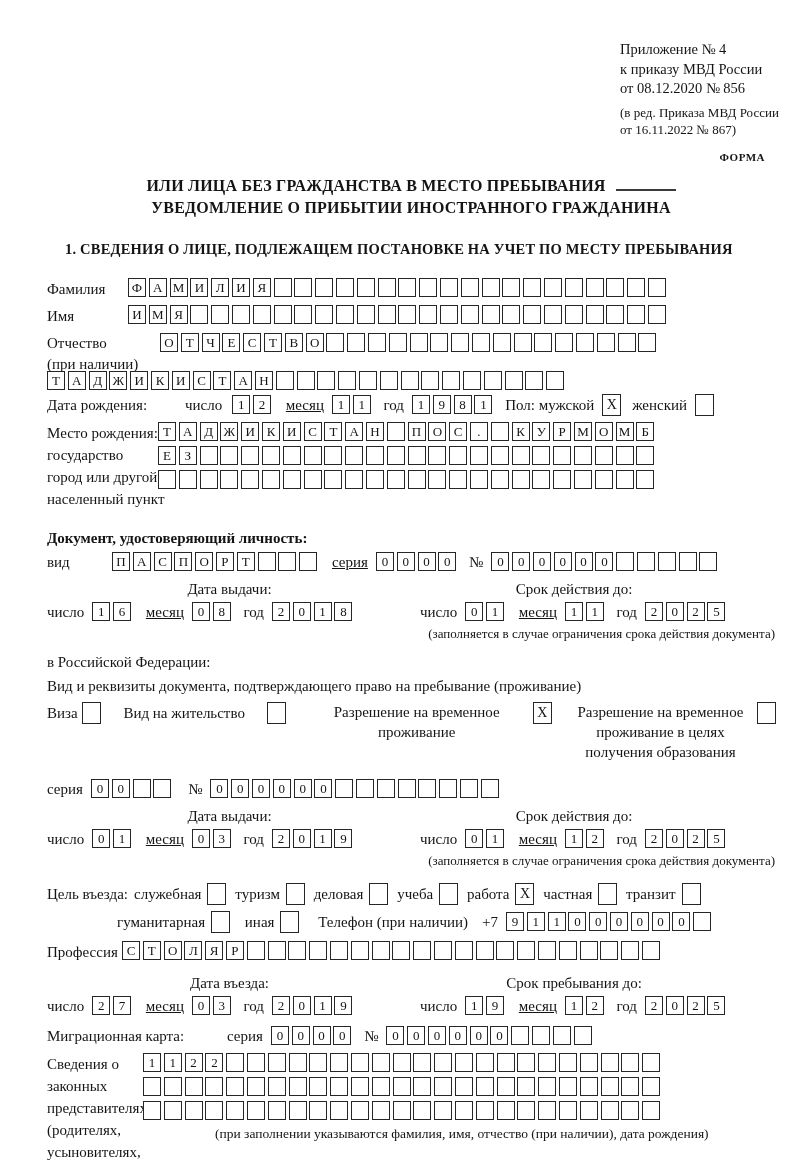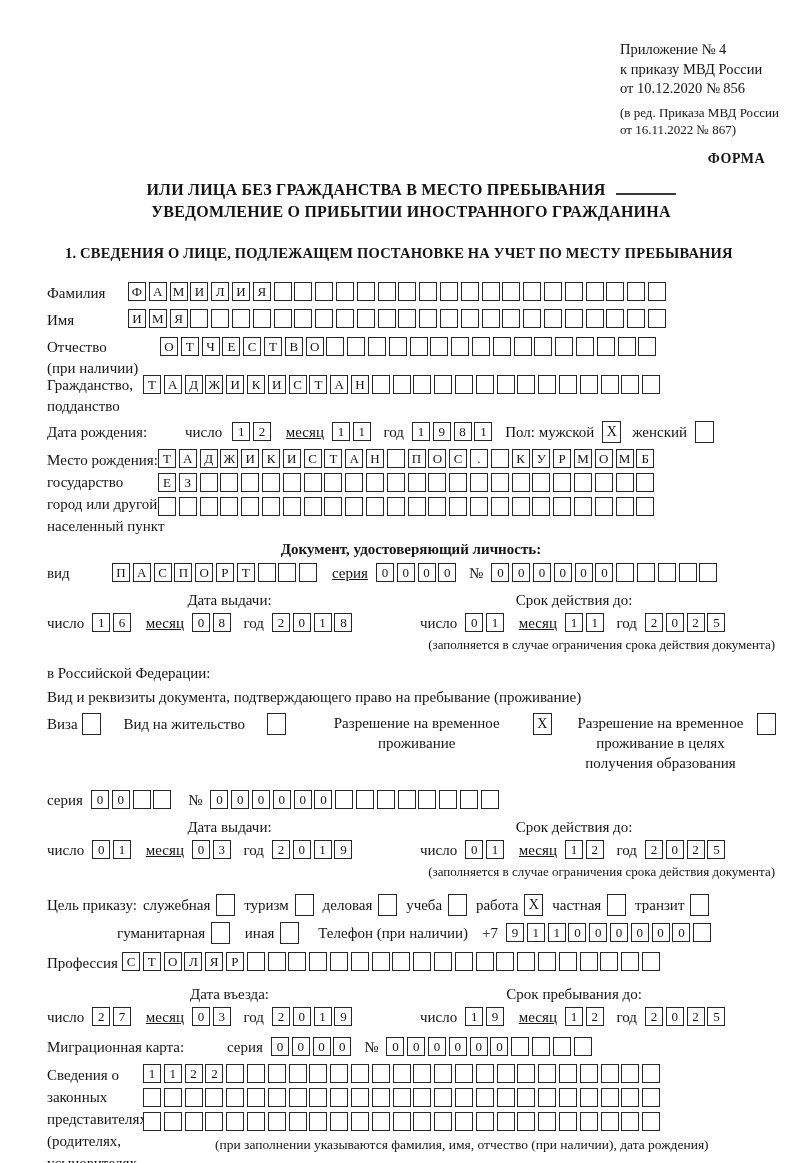--- a/index.html
+++ b/index.html
@@ -7,21 +7,21 @@
   body {
     width:800px; height:1163px; overflow:hidden;
     background:#ffffff; color:#141414;
     font-family:"Liberation Serif", "DejaVu Serif", serif;
   }
   .page { width:800px; height:1163px; padding:40px 25px 0 47px; }
 
   
   .appendix { margin-left:573px; font-size:14.5px; line-height:19.5px; white-space:nowrap; }
   .edition  { margin-left:573px; font-size:13px;   line-height:17.5px; margin-top:5px; white-space:nowrap; }
-  .forma { text-align:right; padding-right:10px; font-weight:bold; font-size:14px; margin-top:12px; letter-spacing:.5px; }
+  .forma { text-align:right; padding-right:10px; font-weight:bold; font-size:11px; margin-top:12px; letter-spacing:.5px; }
 
   .title { text-align:center; font-weight:bold; font-size:16px; line-height:22px; margin-top:12px; letter-spacing:.2px; }
   .blank-line { display:inline-block; width:60px; height:14px; border-bottom:2.5px solid #3a3a3a; margin-left:10px; }
 
   .sec-heading { margin-top:22px; padding-left:18px; font-weight:bold; font-size:14.5px; letter-spacing:.2px; }
 
   
   .row { display:flex; align-items:flex-start; }
   .lbl { font-size:15px; line-height:22px; flex-shrink:0; white-space:nowrap; }
   .lbl-block { font-size:15px; line-height:21px; flex-shrink:0; white-space:nowrap; }
@@ -34,21 +34,21 @@
   .cb .cell { width:19px; height:22px; font-size:14px; }
 
   .w81  { width:81px; }  .w96  { width:96px; }  .w113 { width:113px; }
   .w111 { width:111px; } .w65  { width:65px; }  .w75  { width:75px; }
   .w148 { width:148px; } .ml8 { margin-left:8px; } .ml10 { margin-left:10px; }
   .ml12 { margin-left:12px;text-decoration:underline; } .ml14 { margin-left:14px; } .ml20 { margin-left:20px; }
   .mr8 { margin-right:8px; } .mr10 { margin-right:10px; }
 
   .stack > .cell-row { margin-bottom:5px; }
 
-  .doc-heading { text-align:center; font-weight:bold; font-size:15px; margin-top:4px; }
+  .doc-heading { font-weight:bold; font-size:15px; margin-top:20px; }
 
   
   .date-pair { display:flex; align-items:flex-start; margin-top:6px; }
   .dategroup { flex-shrink:0; }
   .dg-left { width:365px; }
   .dg-right { margin-left:8px; }
   .dg-title { text-align:center; font-size:15px; line-height:20px; }
   .dg-row { display:flex; align-items:center; margin-top:2px; }
   .restrict-note { text-align:right; font-size:13px; line-height:16px; margin-top:3px; }
 
@@ -63,21 +63,21 @@
   .bottom-note { font-size:13.5px; margin-top:6px; margin-left:72px; white-space:nowrap; }
 </style>
 </head>
 <body>
 
 <div class="page">
 
   <div class="appendix">
     <div>Приложение № 4</div>
     <div>к приказу МВД России</div>
-    <div>от 10.12.2020 № 856</div>
+    <div>от 08.12.2020 № 856</div>
   </div>
   <div class="edition">
     <div>(в ред. Приказа МВД России</div>
     <div>от 16.11.2022 № 867)</div>
   </div>
   <div class="forma">ФОРМА</div>
 
   <div class="title">
     <div><span>ИЛИ ЛИЦА БЕЗ ГРАЖДАНСТВА В МЕСТО ПРЕБЫВАНИЯ</span><span class="blank-line"></span></div>
     <div>УВЕДОМЛЕНИЕ О ПРИБЫТИИ ИНОСТРАННОГО ГРАЖДАНИНА</div>
@@ -176,24 +176,20 @@
         <span class="cell"></span>
         <span class="cell"></span>
         <span class="cell"></span>
         <span class="cell"></span>
         <span class="cell"></span>
         <span class="cell"></span>
       </span>
   </div>
 
   <div class="row" style="margin-top:-4px;">
-    <span class="lbl-block w96">
-      <span>Гражданство,</span><br>
-      <span>подданство</span>
-    </span>
     <span class="cell-row">
         <span class="cell">Т</span>
         <span class="cell">А</span>
         <span class="cell">Д</span>
         <span class="cell">Ж</span>
         <span class="cell">И</span>
         <span class="cell">К</span>
         <span class="cell">И</span>
         <span class="cell">С</span>
         <span class="cell">Т</span>
@@ -521,21 +517,21 @@
             <span class="cell">0</span>
             <span class="cell">2</span>
             <span class="cell">5</span>
           </span>
       </div>
     </div>
   </div>
   <div class="restrict-note">(заполняется в случае ограничения срока действия документа)</div>
 
   <div class="row" style="margin-top:14px; align-items:center;">
-    <span class="lbl" style="margin-right:6px;">Цель приказу:</span>
+    <span class="lbl" style="margin-right:6px;">Цель въезда:</span>
     <span class="opt">
       <span class="lbl">служебная</span>
       <span class="cell-row cb">
           <span class="cell"></span>
         </span>
     </span>
     <span class="opt">
       <span class="lbl">туризм</span>
       <span class="cell-row cb">
           <span class="cell"></span>

